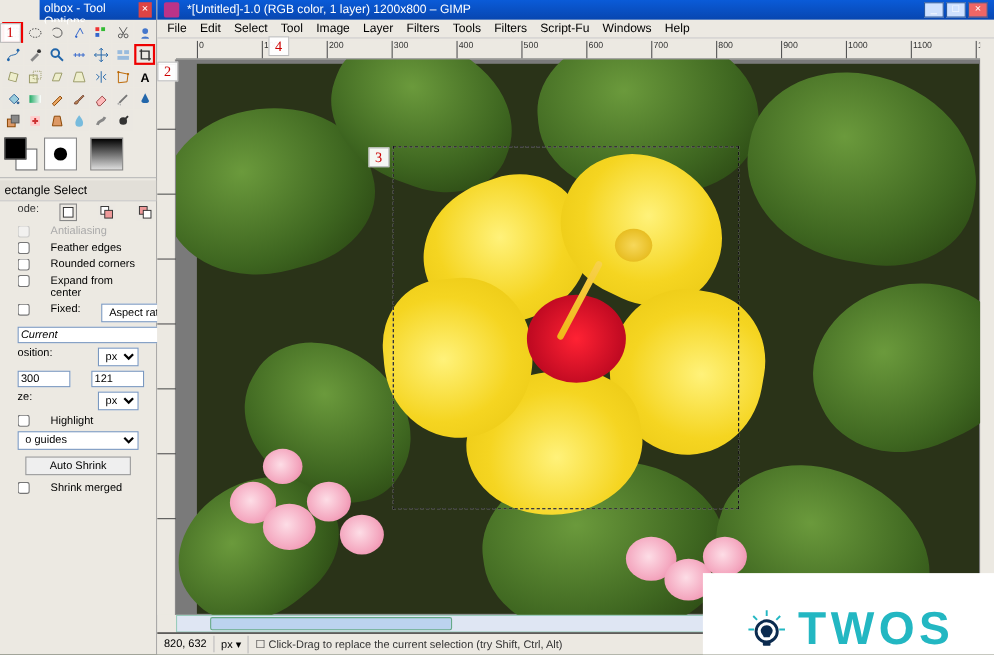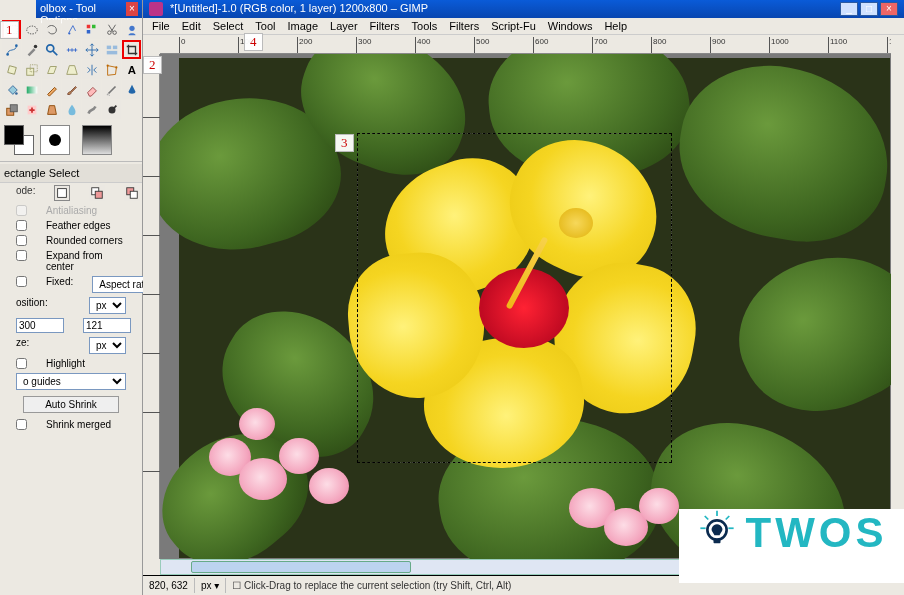--- a/index.html
+++ b/index.html
@@ -56,21 +56,21 @@
 .scroll-h { position:absolute; left:17px; right:13px; bottom:20px; height:16px; background:#dfe6f3; border:1px solid #9cb; }
 .scroll-h .thumb{ position:absolute; left:30px; width:220px; top:1px; bottom:1px; background:#bcd3ef; border:1px solid #6a8; border-radius:2px;}
 .statusbar { position:absolute; left:0; right:0; bottom:0; height:20px; background:#ece9e2; border-top:1px solid #000000; display:flex; align-items:center; font-size:10px;}
 .statusbar .cell{ padding:2px 6px; border-right:1px solid #bbb;}
 .statusbar .hint { padding:2px 6px; color:#333;}
 
 
 .anno { position:absolute; background:rgba(255,255,255,0.95); border:1px solid #bbb; font-family:"Times New Roman",serif; font-size:13px; color:#c00; padding:0 5px; z-index:90; }
 
 
-.twos { position:absolute; right:0; bottom:12px; width:225px; height:74px; background:#fff; display:flex; align-items:flex-start; justify-content:center; gap:8px; z-index:95;}
+.twos { position:absolute; right:0; bottom:0; width:265px; height:74px; background:#fff; display:flex; align-items:flex-end; justify-content:center; gap:8px; z-index:95;}
 .twos .bulb { width:42px; height:42px; position:relative;}
 .twos .bulb svg{ width:42px; height:42px;}
 .twos .txt { font-family:Impact,Arial Black,sans-serif; font-size:42px; letter-spacing:4px; color:#23b7c2; font-weight:bold;}
 </style>
 </head>
 <body>
 
 <div class="toolbox">
   <div class="toolbox-title">
     <span>olbox - Tool Options</span>
@@ -333,20 +333,25 @@
     <span>Rounded corners</span>
   </div>
   <div class="opt-row">
     <input type="checkbox" style="">
     <span>Expand from center</span>
   </div>
   <div class="opt-row">
     <input type="checkbox" style="">
     <span>Fixed:</span>
     <select><option>Aspect ratio</option></select>
+  </div>
+  <div class="opt-row">
+    <input type="text" style="font-style: italic;" value="Current">
+    <span class="tool" style="width:14px;height:14px;">▯</span>
+    <span class="tool" style="width:14px;height:14px;">▭</span>
   </div>
   <div class="opt-row">
     <span>osition:</span>
     <span style="flex:1"></span>
     <select style="width:44px;"><option>px</option></select>
   </div>
   <div class="opt-row inline">
     <input type="text" value="300" style="">
     <input type="text" value="121" style="">
   </div>

